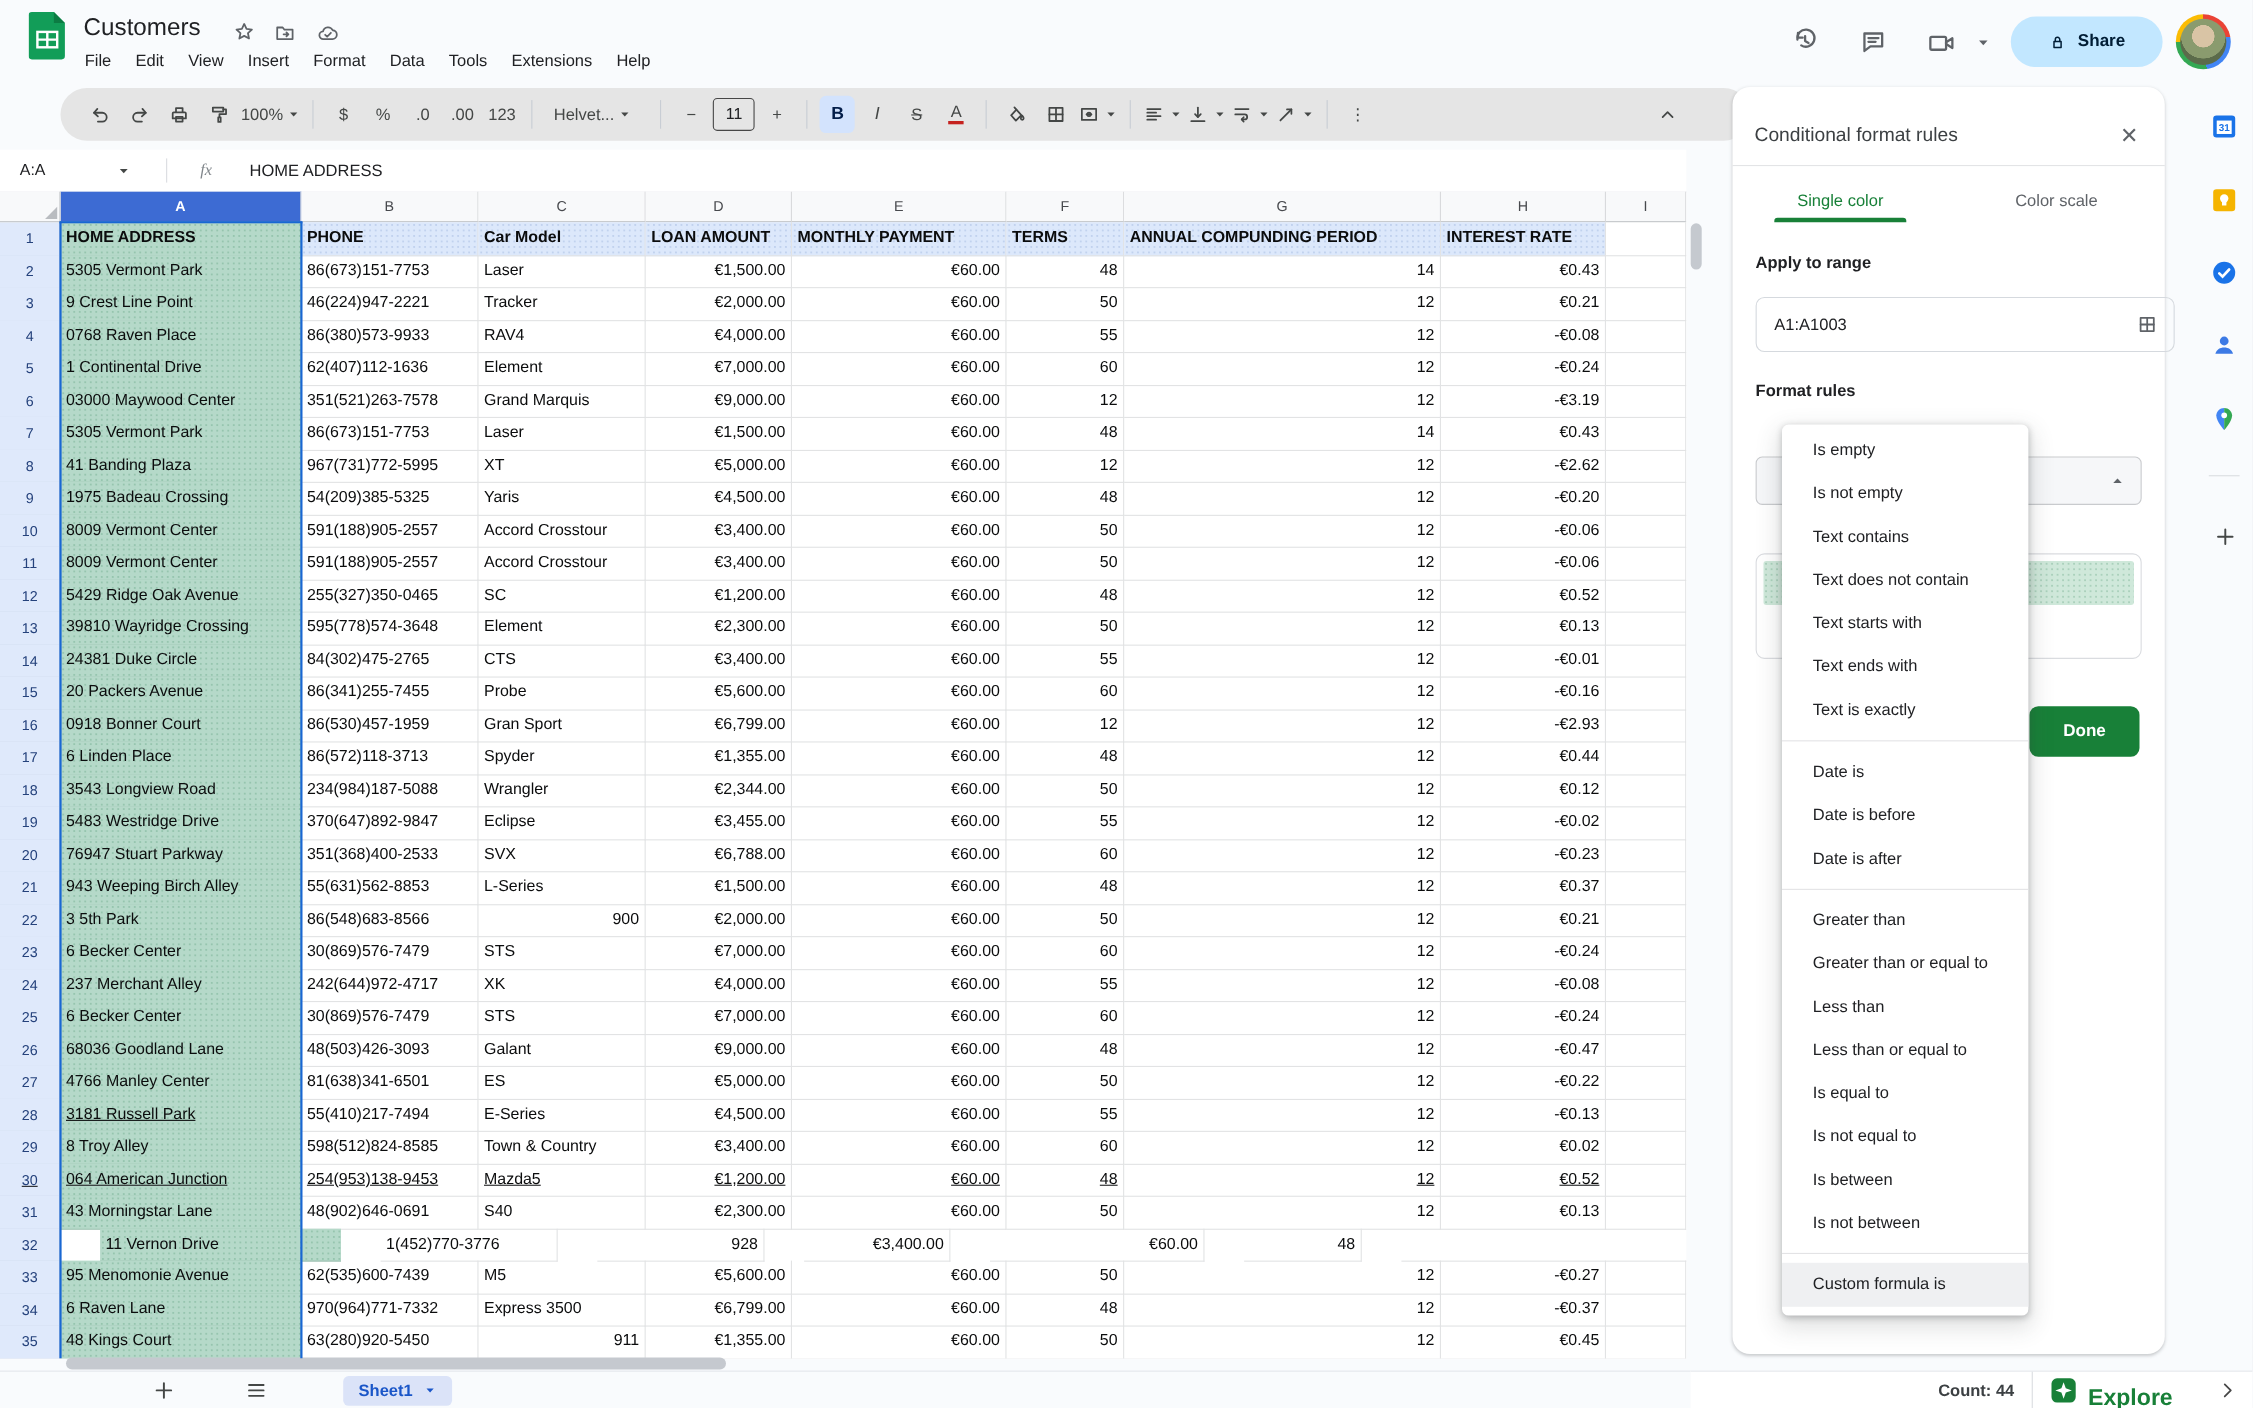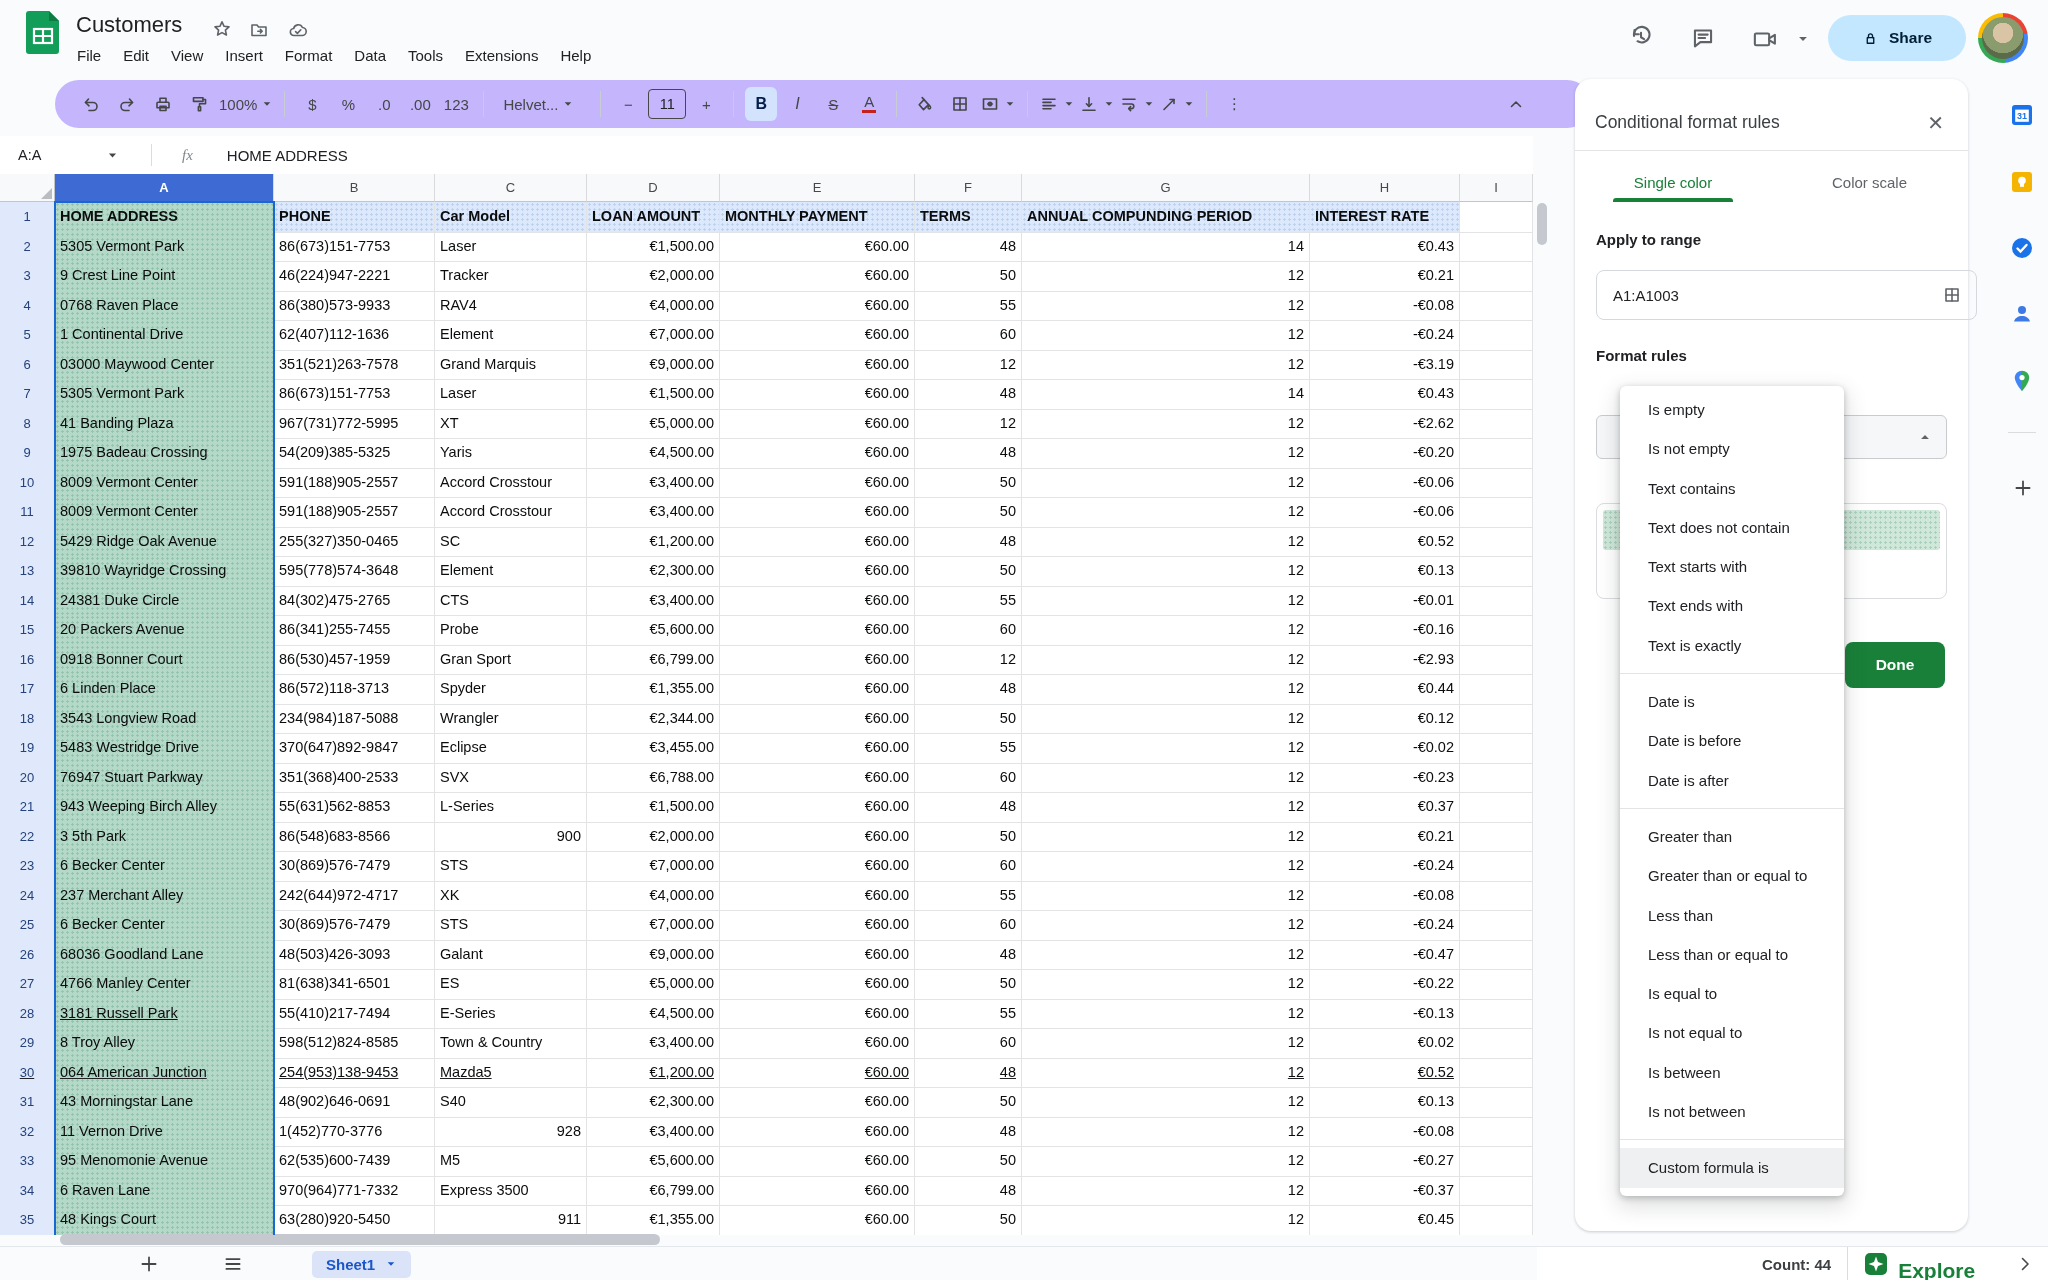--- a/index.html
+++ b/index.html
@@ -13,21 +13,21 @@
   .title-text{font-size:22px;color:#202124;}
   .menubar{display:flex;align-items:center;}
   .menubar span{font-size:15px;color:#202124;padding:3px 11px;border-radius:6px;cursor:default;}
   .tb-ico{color:#5f6368;}
   .share-pill{display:flex;align-items:center;gap:10px;background:#c2e7ff;border-radius:23px;
               justify-content:center;color:#001d35;font-size:15.5px;font-weight:700;}
   .avatar{border-radius:50%;background:conic-gradient(#ea4335 0 22%,#4285f4 22% 48%,#34a853 48% 75%,#fbbc04 75% 100%);}
   .avatar::after{content:"";position:absolute;left:4px;top:4px;width:42px;height:42px;border-radius:50%;
        background:radial-gradient(circle at 50% 38%,#d9c4a5 0 30%,#8a9b6e 31% 60%,#5b6b4a 61% 100%);}
   
-  .toolbar{background:#c4b5fd;border-radius:24px;display:flex;align-items:center;padding:0 18px;text-align:center;}
+  .toolbar{background:#e5e5e5;border-radius:24px;display:flex;align-items:center;padding:0 18px;text-align:center;}
   .t-item{height:34px;min-width:32px;display:flex;align-items:center;justify-content:center;
           color:#444746;font-size:15px;font-weight:500;border-radius:6px;margin:0 2px;white-space:nowrap;}
   .t-sep{width:1px;height:26px;background:#c8cdd4;margin:0 9px;}
   .t-caret{margin-left:4px;color:#444746;}
   .t-bold{background:#d3e3fd;font-weight:700;font-size:16px;color:#041e49;}
   .t-italic{font-style:italic;font-size:16px;}
   .t-strike{text-decoration:line-through;font-size:15px;}
   .t-color{flex-direction:column;line-height:14px;}
   .t-color u{text-decoration:none;border-bottom:3px solid #c5221f;padding:0 2px 1px;}
   .t-sizebox{width:36px;height:28px;border:1.5px solid #474747;border-radius:4px;display:flex;
@@ -687,21 +687,21 @@
           <div class="cell colA gdots" style="border-right: none;">43 Morningstar Lane</div>
           <div class="cell">48(902)646-0691</div>
           <div class="cell">S40</div>
           <div class="cell r">€2,300.00</div>
           <div class="cell r">€60.00</div>
           <div class="cell r">50</div>
           <div class="cell r">12</div>
           <div class="cell r">€0.13</div>
           <div class="cell"></div>
         </div>
-        <div class="grow" style="grid-template-columns: 55px 219px 161px 152px 133px 195px 107px 288px 150px 73px; height: 29.5px;">
+        <div class="grow" style="grid-template-columns: 55px 219px 161px 152px 133px 195px 107px 288px 150px 73px; height: 29.5px; gap: 36px;">
           <div class="rownum dots">32</div>
           <div class="cell colA gdots" style="border-right: none;">11 Vernon Drive</div>
           <div class="cell">1(452)770-3776</div>
           <div class="cell r">928</div>
           <div class="cell r">€3,400.00</div>
           <div class="cell r">€60.00</div>
           <div class="cell r">48</div>
           <div class="cell r">12</div>
           <div class="cell r">-€0.08</div>
           <div class="cell"></div>

